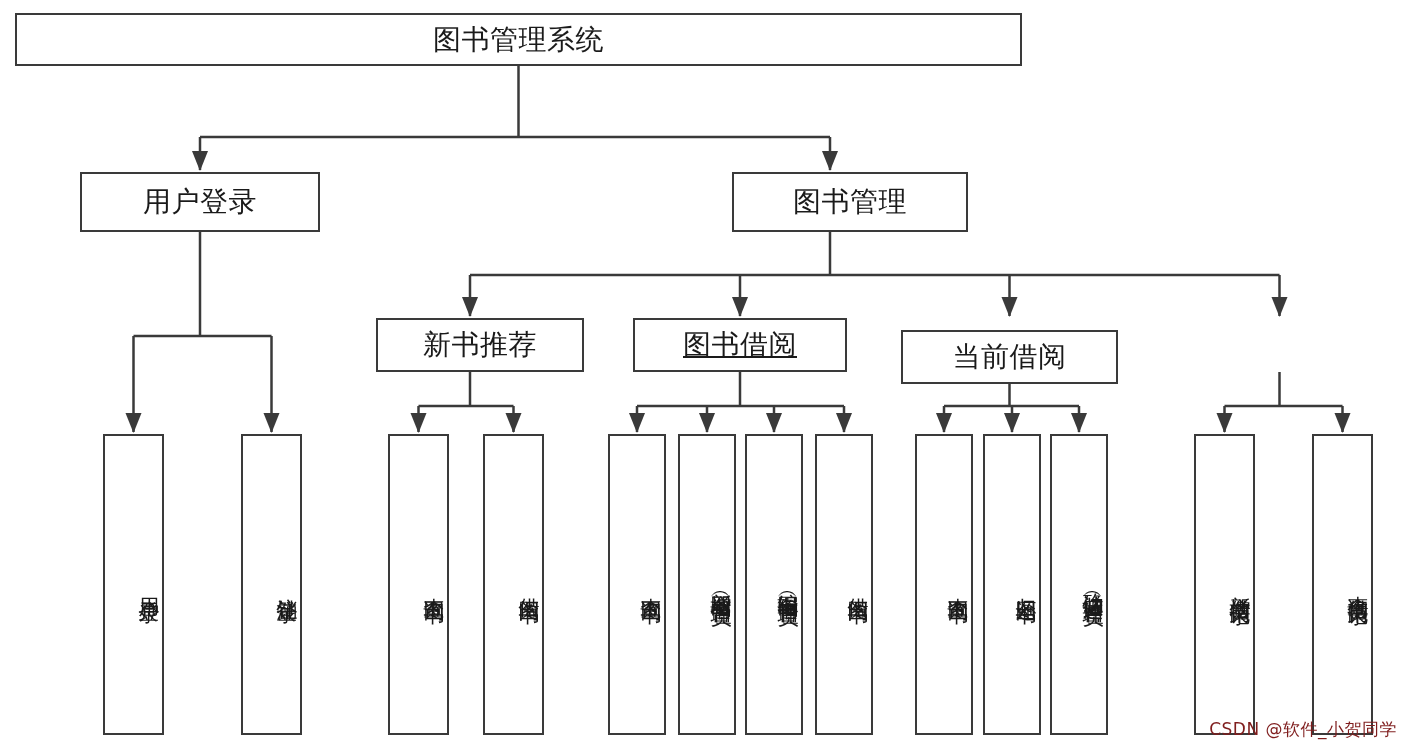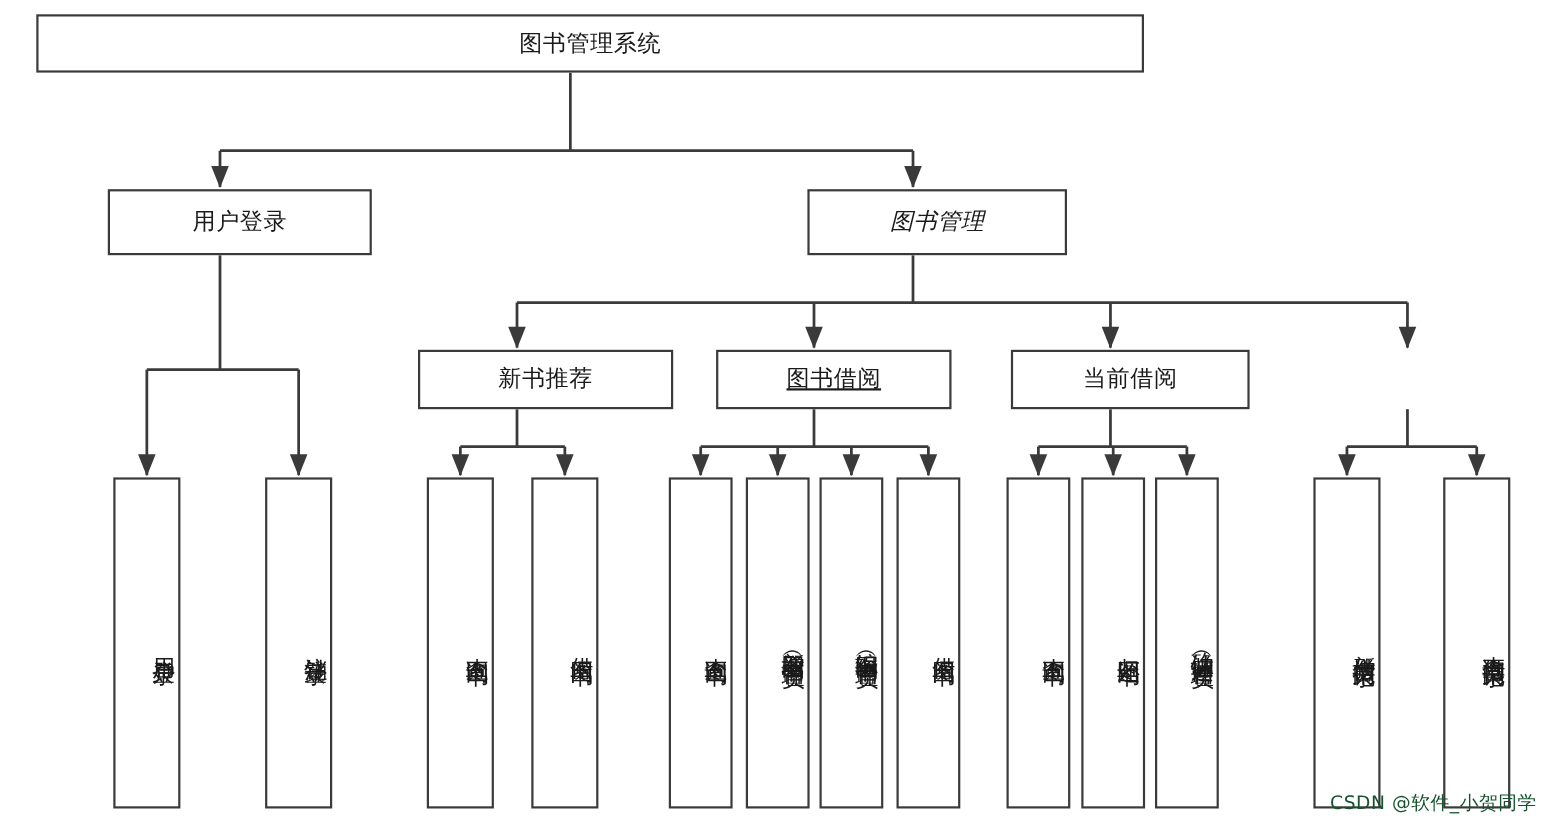--- a/index.html
+++ b/index.html
@@ -19,24 +19,23 @@
     position: absolute;
     box-sizing: border-box;
     border: 2.5px solid #3a3a3a;
     background: #ffffff;
     display: flex;
     align-items: center;
     justify-content: center;
     color: #1a1a1a;
   }
   .node.horiz {
-    font-size: 21px;
+    font-size: 28px;
     letter-spacing: 0.5px;
     line-height: 1.2;
-    margin-left: 18px;
   }
   .node.vert {
     writing-mode: vertical-rl;
     text-orientation: upright;
     font-size: 21px;
     line-height: 1.32;
     letter-spacing: 2px;
     padding-top: 6px;
     padding-bottom: 6px;
     align-items: flex-start;
@@ -61,21 +60,21 @@
     fill: none;
   }
   .arrowhead {
     fill: #3a3a3a;
   }
   #watermark {
     position: absolute;
     right: 8px;
     bottom: 6px;
     font-size: 17px;
-    color: #14532d;
+    color: #7f1d1d;
     letter-spacing: 0.5px;
     white-space: nowrap;
   }
 </style>
 </head>
 <body>
 
 <div id="canvas">
 
   <svg class="links" viewBox="0 0 1405 747">
@@ -136,31 +135,31 @@
       </g>
   </svg>
 
   <div class="node horiz" id="n-root" style="left: 15px; top: 13px; width: 1007px; height: 53px;">
     <span>图书管理系统</span>
   </div>
 
   <div class="node horiz" id="n-user-login" style="left: 80px; top: 172px; width: 240px; height: 60px;">
     <span>用户登录</span>
   </div>
-  <div class="node horiz" id="n-book-manage" style="left: 716px; top: 172px; width: 236px; height: 60px; font-style: italic;">
+  <div class="node horiz" id="n-book-manage" style="left: 732px; top: 172px; width: 236px; height: 60px;">
     <span>图书管理</span>
   </div>
 
-  <div class="node horiz" id="n-new-book-rec" style="left: 362px; top: 318px; width: 232px; height: 54px;">
+  <div class="node horiz" id="n-new-book-rec" style="left: 376px; top: 318px; width: 208px; height: 54px;">
     <span>新书推荐</span>
   </div>
   <div class="node horiz" id="n-book-borrow" style="left: 633px; top: 318px; width: 214px; height: 54px; text-decoration: underline;">
     <span>图书借阅</span>
   </div>
-  <div class="node horiz" id="n-current-borrow" style="left: 901px; top: 318px; width: 217px; height: 54px;">
+  <div class="node horiz" id="n-current-borrow" style="left: 901px; top: 330px; width: 217px; height: 54px;">
     <span>当前借阅</span>
   </div>
 
   <div class="node vert" id="n-leaf-0" style="left: 103px; top: 434px; width: 61px; height: 301px;">
     <span>用户登录</span>
   </div>
   <div class="node vert" id="n-leaf-1" style="left: 241px; top: 434px; width: 61px; height: 301px;">
     <span>注销登录</span>
   </div>
   <div class="node vert" id="n-leaf-2" style="left: 388px; top: 434px; width: 61px; height: 301px;">

